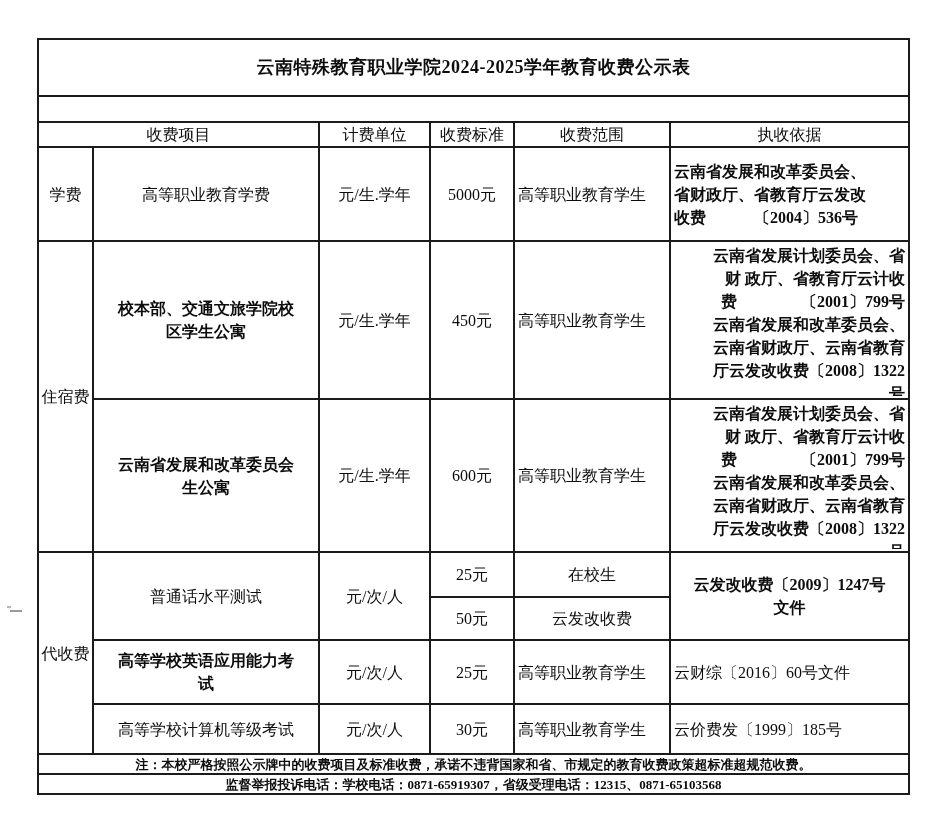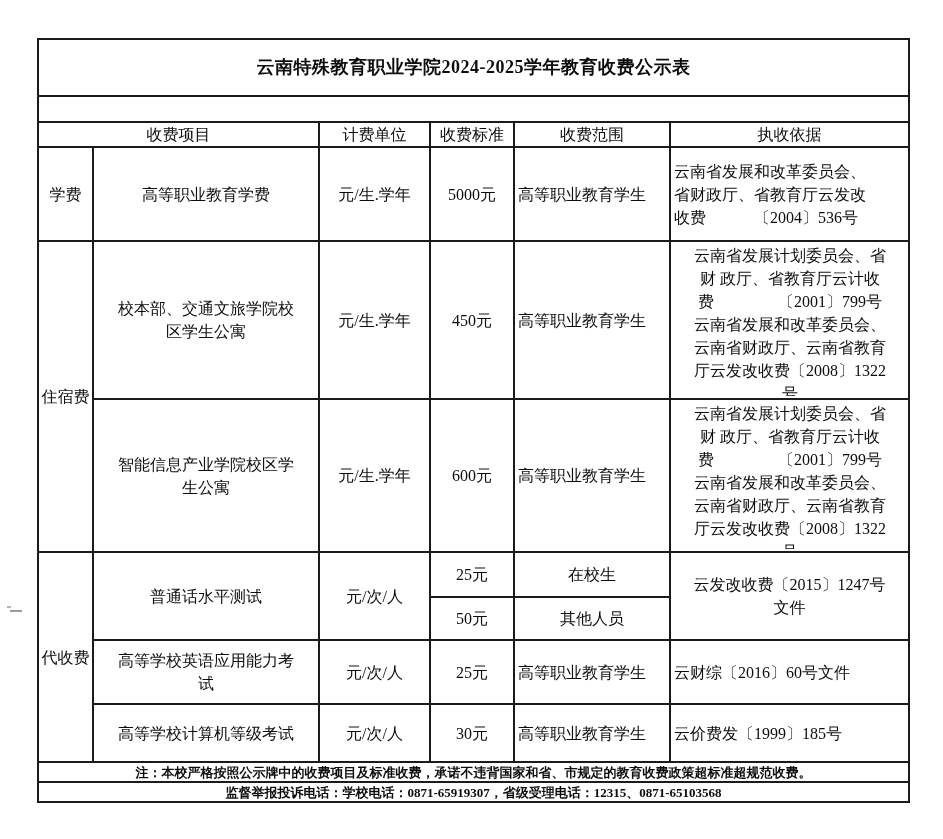--- a/index.html
+++ b/index.html
@@ -19,42 +19,42 @@
   }
   .fee-table td {
     border: 2px solid #1b1b1b;
     padding: 0;
     font-size: 16px;
     line-height: 23px;
     vertical-align: middle;
     text-align: center;
     overflow: hidden;
   }
-  .pre { white-space: pre-line; }
+  .pre { white-space: pre-line; font-weight: bold; }
   td.title-cell {
     height: 55px;
     font-size: 18px;
     font-weight: bold;
     letter-spacing: 0.5px;
   }
   tr.blank-row td { height: 24px; }
   tr.header-row td {
     height: 23px;
     font-weight: normal;
     line-height: 21px;
   }
   tr.r1 { height: 94px; }
   tr.r2 { height: 158px; }
   tr.r3 { height: 153px; }
   tr.r4 { height: 45px; }
   tr.r5 { height: 43px; }
   tr.r6 { height: 64px; }
-  tr.r7 { height: 58px; }
+  tr.r7 { height: 50px; }
   td.left { text-align: left; padding-left: 3px; }
-  td.basis-tall { vertical-align: top; text-align: center; }
+  td.basis-tall { vertical-align: top; text-align: right; }
   .clip { overflow: hidden; padding: 2px 3px 0 4px; }
   .clip-r2 { max-height: 152px; }
   .clip-r3 { max-height: 147px; }
   tr.note-row td {
     height: 18px;
     font-size: 13px;
     line-height: 15px;
     font-weight: bold;
   }
   .artifact {
@@ -119,21 +119,21 @@
 财 政厅、省教育厅云计收
 费　　　　〔2001〕799号
 云南省发展和改革委员会、
 云南省财政厅、云南省教育
 厅云发改收费〔2008〕1322
 号</div>
     </td>
   </tr>
 
   <tr class="r3">
-    <td class="pre">智能信息产业学院校区学
+    <td class="pre">云南省发展和改革委员会
 生公寓</td>
     <td>元/生.学年</td>
     <td>600元</td>
     <td class="left">高等职业教育学生</td>
     <td class="basis-tall">
       <div class="clip clip-r3 pre">云南省发展计划委员会、省
 财 政厅、省教育厅云计收
 费　　　　〔2001〕799号
 云南省发展和改革委员会、
 云南省财政厅、云南省教育
@@ -141,27 +141,27 @@
 号</div>
     </td>
   </tr>
 
   <tr class="r4">
     <td rowspan="4">代收费</td>
     <td rowspan="2">普通话水平测试</td>
     <td rowspan="2">元/次/人</td>
     <td>25元</td>
     <td>在校生</td>
-    <td rowspan="2" class="pre">云发改收费〔2015〕1247号
+    <td rowspan="2" class="pre">云发改收费〔2009〕1247号
 文件</td>
   </tr>
 
   <tr class="r5">
     <td>50元</td>
-    <td>其他人员</td>
+    <td>云发改收费</td>
   </tr>
 
   <tr class="r6">
     <td class="pre">高等学校英语应用能力考
 试</td>
     <td>元/次/人</td>
     <td>25元</td>
     <td class="left">高等职业教育学生</td>
     <td class="left">云财综〔2016〕60号文件</td>
   </tr>

